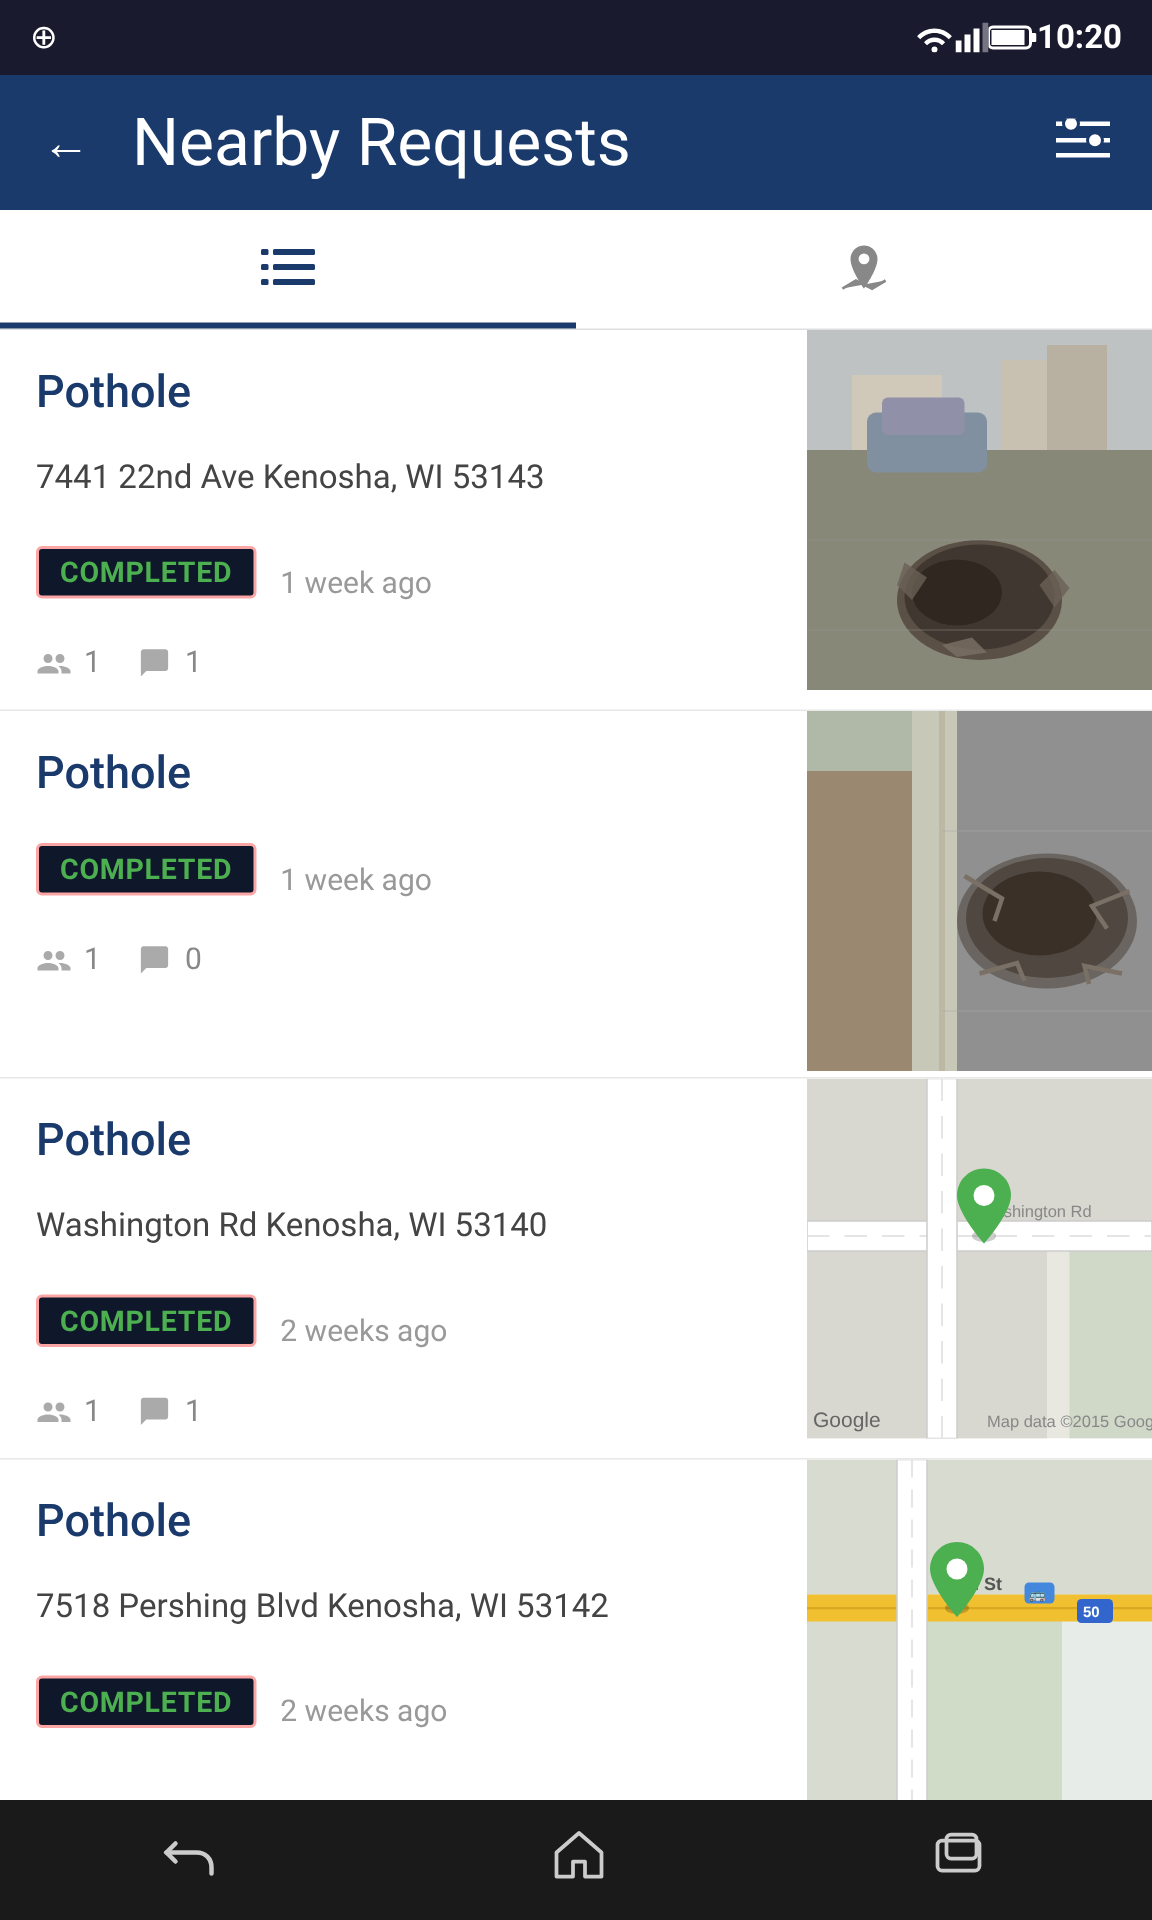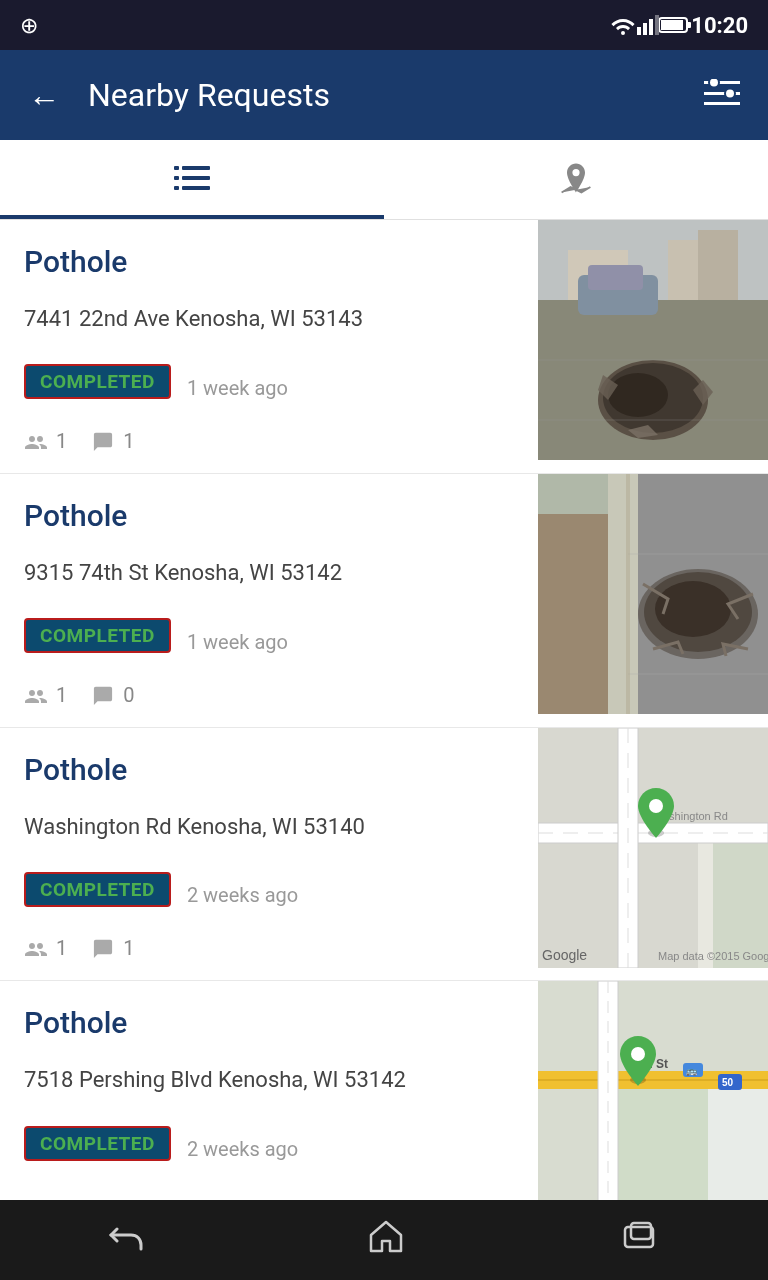--- a/index.html
+++ b/index.html
@@ -48,21 +48,21 @@
       justify-content: space-between;
     }
     .header-back {
       color: white;
       font-size: 32px;
       cursor: pointer;
       padding: 8px;
     }
     .header-title {
       color: white;
-      font-size: 32px;
+      font-size: 44px;
       font-weight: 400;
       flex: 1;
       margin-left: 20px;
     }
 
     
     .view-toggle {
       background: white;
       height: 80px;
       display: flex;
@@ -116,22 +116,22 @@
       font-size: 22px;
       line-height: 1.4;
     }
     .item-status-row {
       display: flex;
       align-items: center;
       gap: 16px;
       margin-top: 4px;
     }
     .status-badge {
-      background: #0c4a6e;
-      border: 2px solid #b91c1c;
+      background: #0f172a;
+      border: 2px solid #fca5a5;
       color: #4caf50;
       font-size: 19px;
       font-weight: bold;
       padding: 4px 14px;
       border-radius: 4px;
       letter-spacing: 0.5px;
     }
     .time-ago {
       color: #999;
       font-size: 20px;
@@ -300,21 +300,20 @@
           <line x1="0" y1="140" x2="230" y2="140" stroke="#999" stroke-width="1" opacity="0.3"></line>
           <line x1="0" y1="200" x2="230" y2="200" stroke="#999" stroke-width="1" opacity="0.3"></line>
         </svg>
       </div>
     </div>
   </div>
 
   <div class="list-item">
     <div class="item-content">
       <span class="item-title">Pothole</span>
-      <span class="item-address">9315 74th St Kenosha, WI 53142</span>
       <div class="item-status-row">
         <span class="status-badge">COMPLETED</span>
         <span class="time-ago">1 week ago</span>
       </div>
       <div class="item-meta">
         <div class="meta-item">
           <svg width="24" height="20" viewBox="0 0 24 20">
               <path d="M16 11c1.7 0 3-1.3 3-3s-1.3-3-3-3-3 1.3-3 3 1.3 3 3 3zm-8 0c1.7 0 3-1.3 3-3S9.7 5 8 5 5 6.3 5 8s1.3 3 3 3zm0 2c-2.3 0-7 1.2-7 3.5V18h14v-1.5c0-2.3-4.7-3.5-7-3.5zm8 0c-.3 0-.6 0-1 .1 1.2.8 2 2 2 3.4V18h6v-1.5c0-2.3-4.7-3.5-7-3.5z" fill="#aaa"></path>
             </svg>
           <span>1</span>

